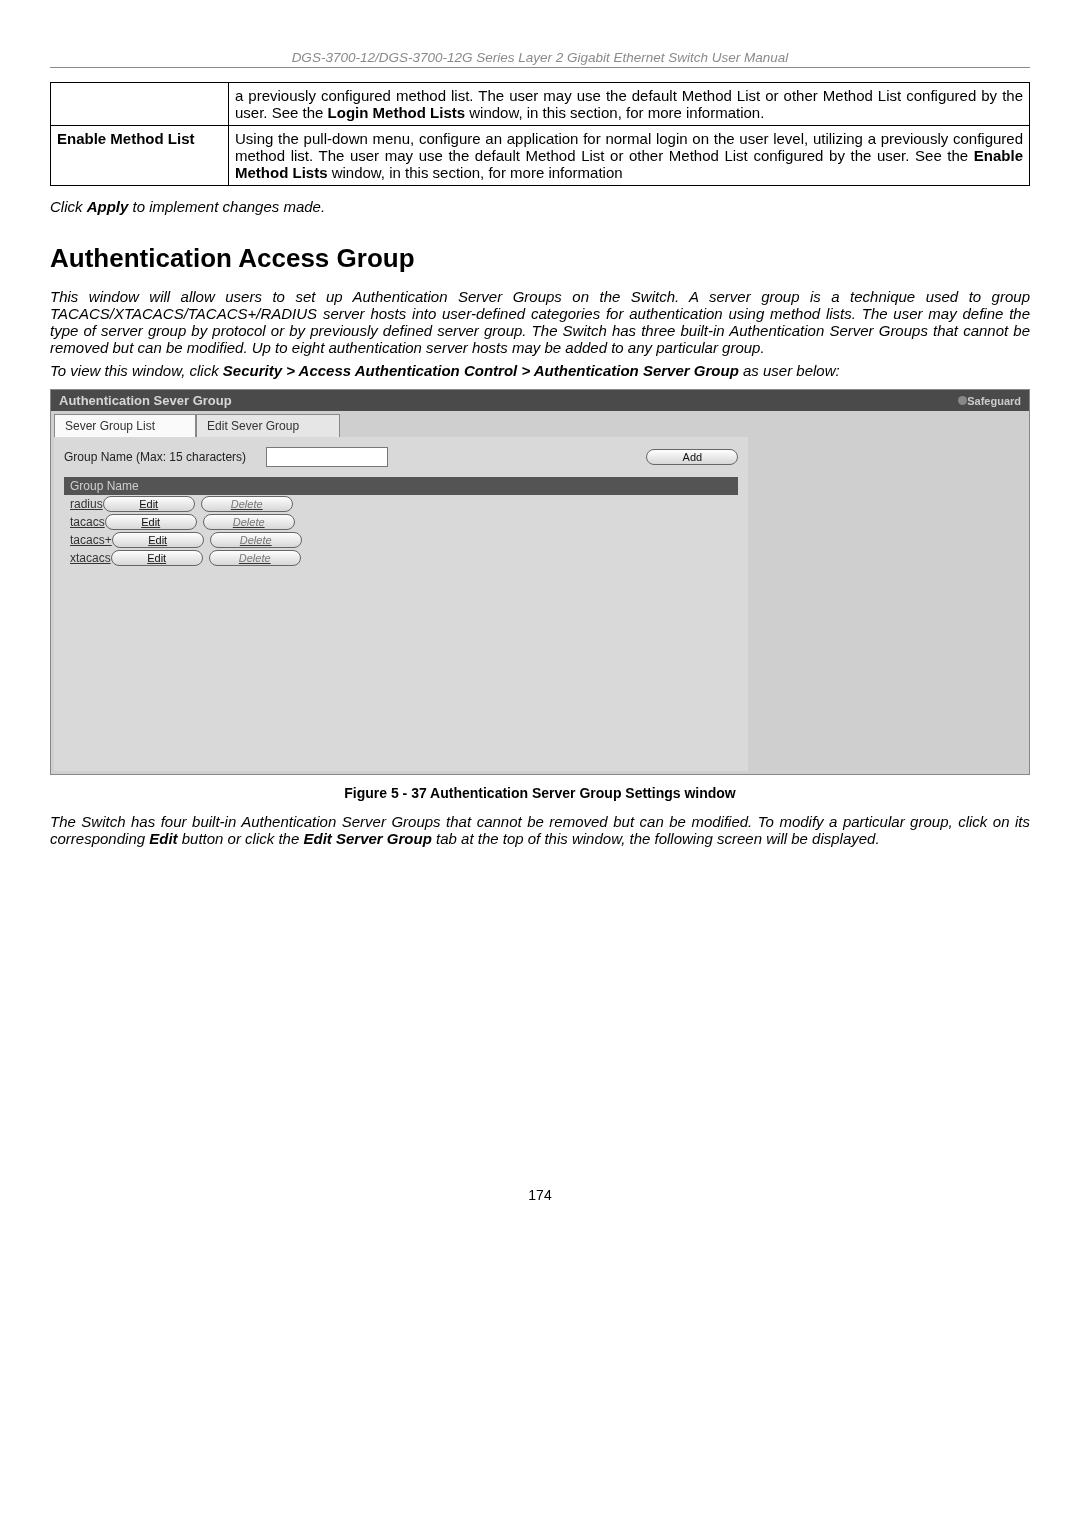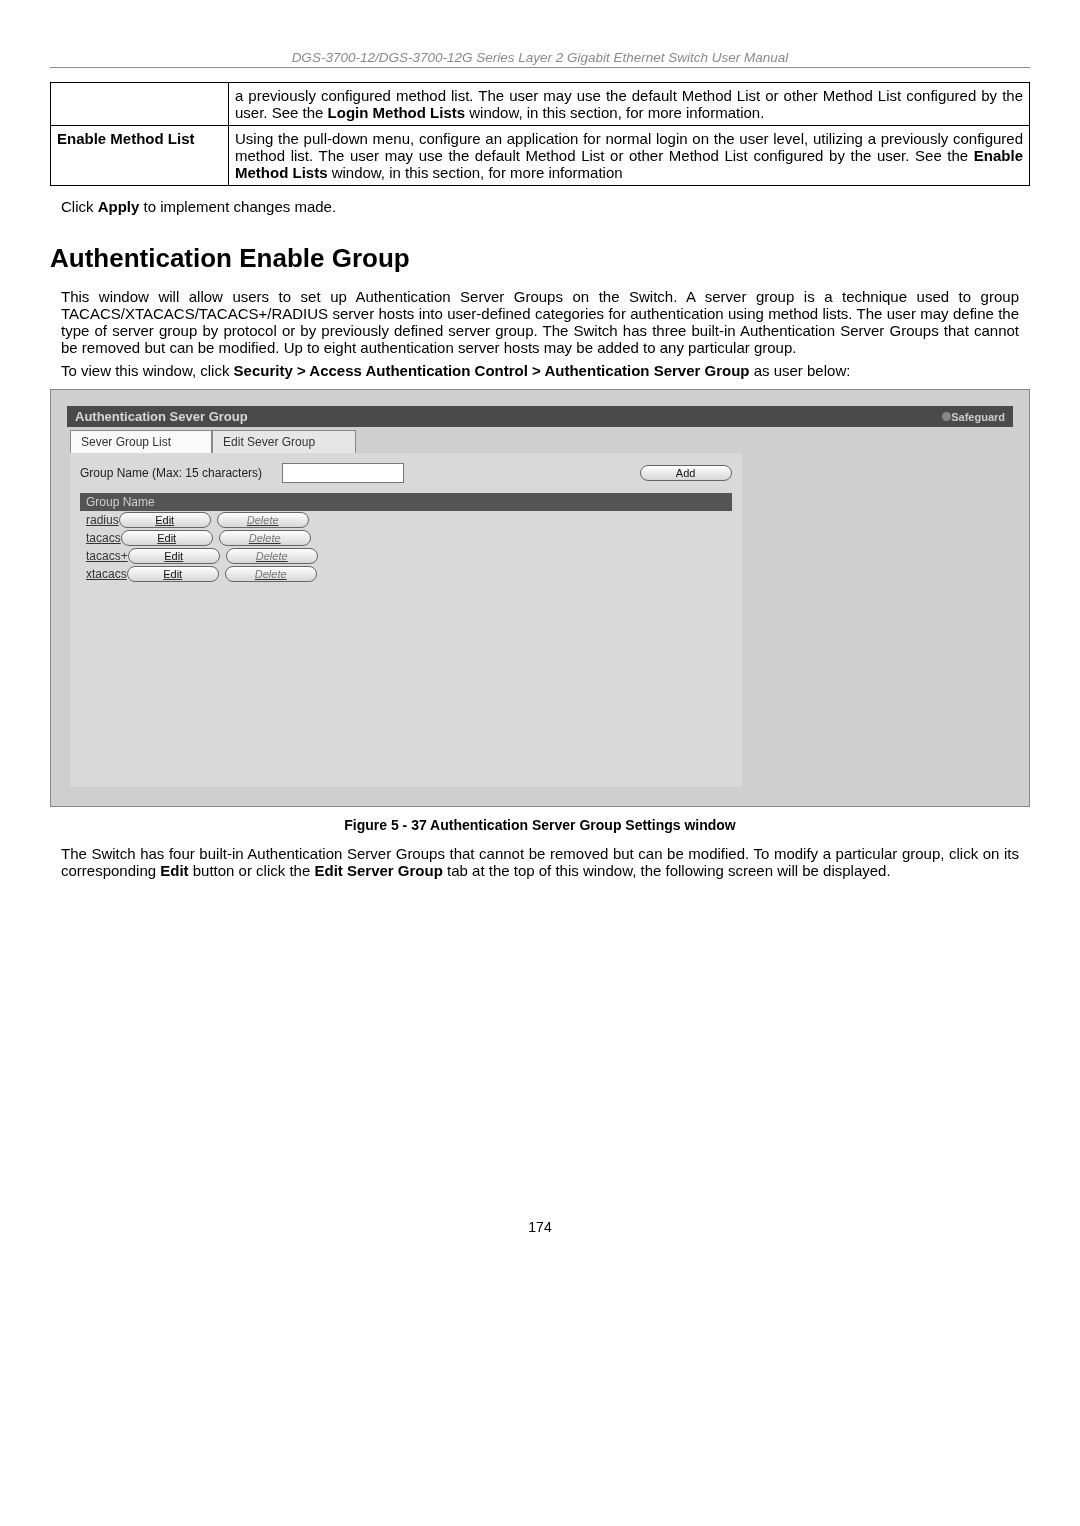--- a/index.html
+++ b/index.html
@@ -32,32 +32,33 @@
     vertical-align: top;
     text-align: justify;
   }
   table.param-table td.label {
     white-space: nowrap;
     width: 165px;
     font-weight: bold;
   }
   .body-text {
     text-align: justify;
-    margin: 6px 11px;
+    margin: 6px 0;
+    font-style: italic;
   }
   h2.section-title {
     font-size: 26px;
     font-weight: bold;
     margin: 28px 0 14px 0;
   }
   .figure-wrap {
     border: 1px solid #888;
     margin: 10px 0 6px 0;
     background: #cfcfcf;
-    padding: 16px;
+    padding: 0;
   }
   .panel-title {
     background: #4a4a4a;
     color: #d6d6d6;
     font-size: 13px;
     padding: 3px 8px;
     font-weight: bold;
     display: flex;
     justify-content: space-between;
     align-items: center;
@@ -191,21 +192,21 @@
       <span>Using the pull-down menu, configure an application for normal login on the user level, utilizing a previously configured method list. The user may use the default Method List or other Method List configured by the user. See the </span><b>Enable Method Lists</b><span> window, in this section, for more information</span>
     </td>
   </tr>
 </tbody>
   </table>
 
 <p class="body-text">
   <span>Click </span><b>Apply</b><span> to implement changes made.</span>
 </p>
 
-<h2 class="section-title">Authentication Enable Group</h2>
+<h2 class="section-title">Authentication Access Group</h2>
 
 <p class="body-text">This window will allow users to set up Authentication Server Groups on the Switch. A server group is a technique used to group TACACS/XTACACS/TACACS+/RADIUS server hosts into user-defined categories for authentication using method lists. The user may define the type of server group by protocol or by previously defined server group. The Switch has three built-in Authentication Server Groups that cannot be removed but can be modified. Up to eight authentication server hosts may be added to any particular group.</p>
 
 <p class="body-text">
   <span>To view this window, click </span><b>Security &gt; Access Authentication Control &gt; Authentication Server Group</b><span> as user below:</span>
 </p>
 
 <div class="figure-wrap">
   <div class="panel-title">
     <span>Authentication Sever Group</span>

